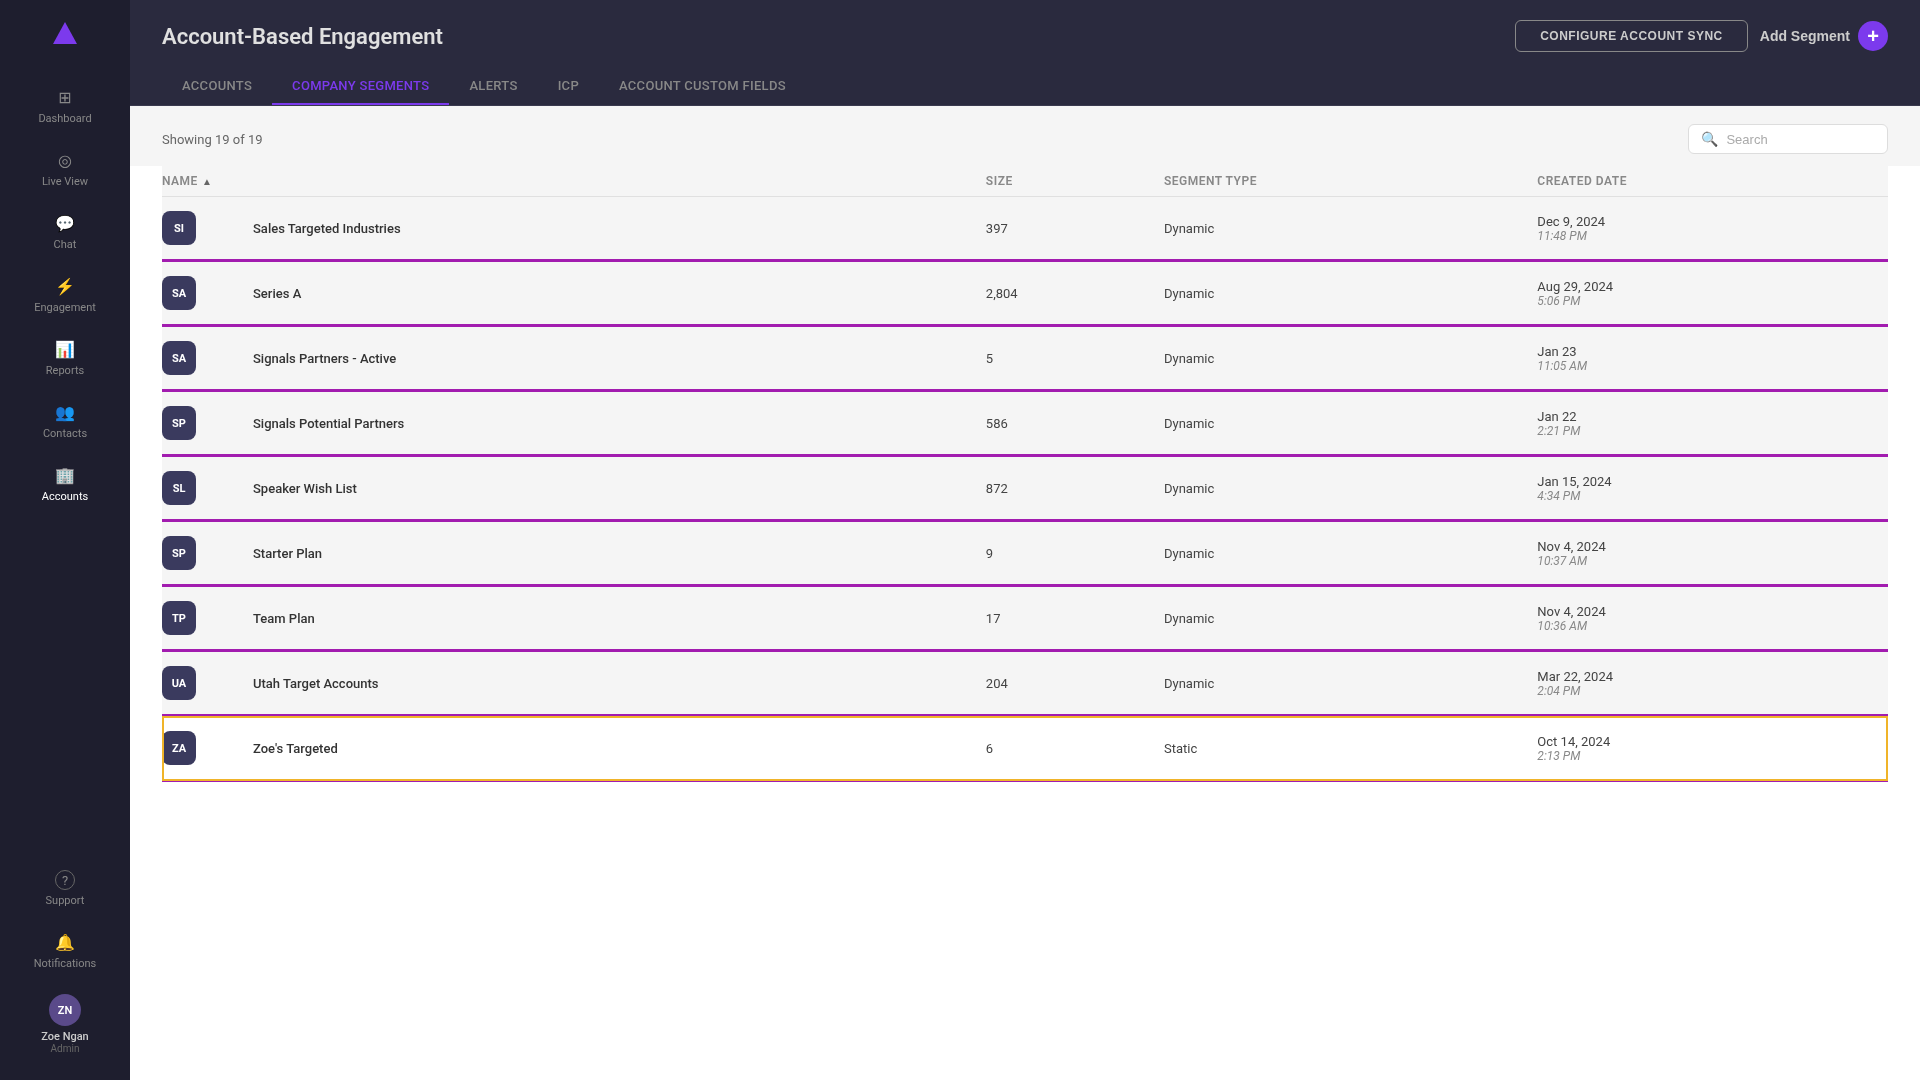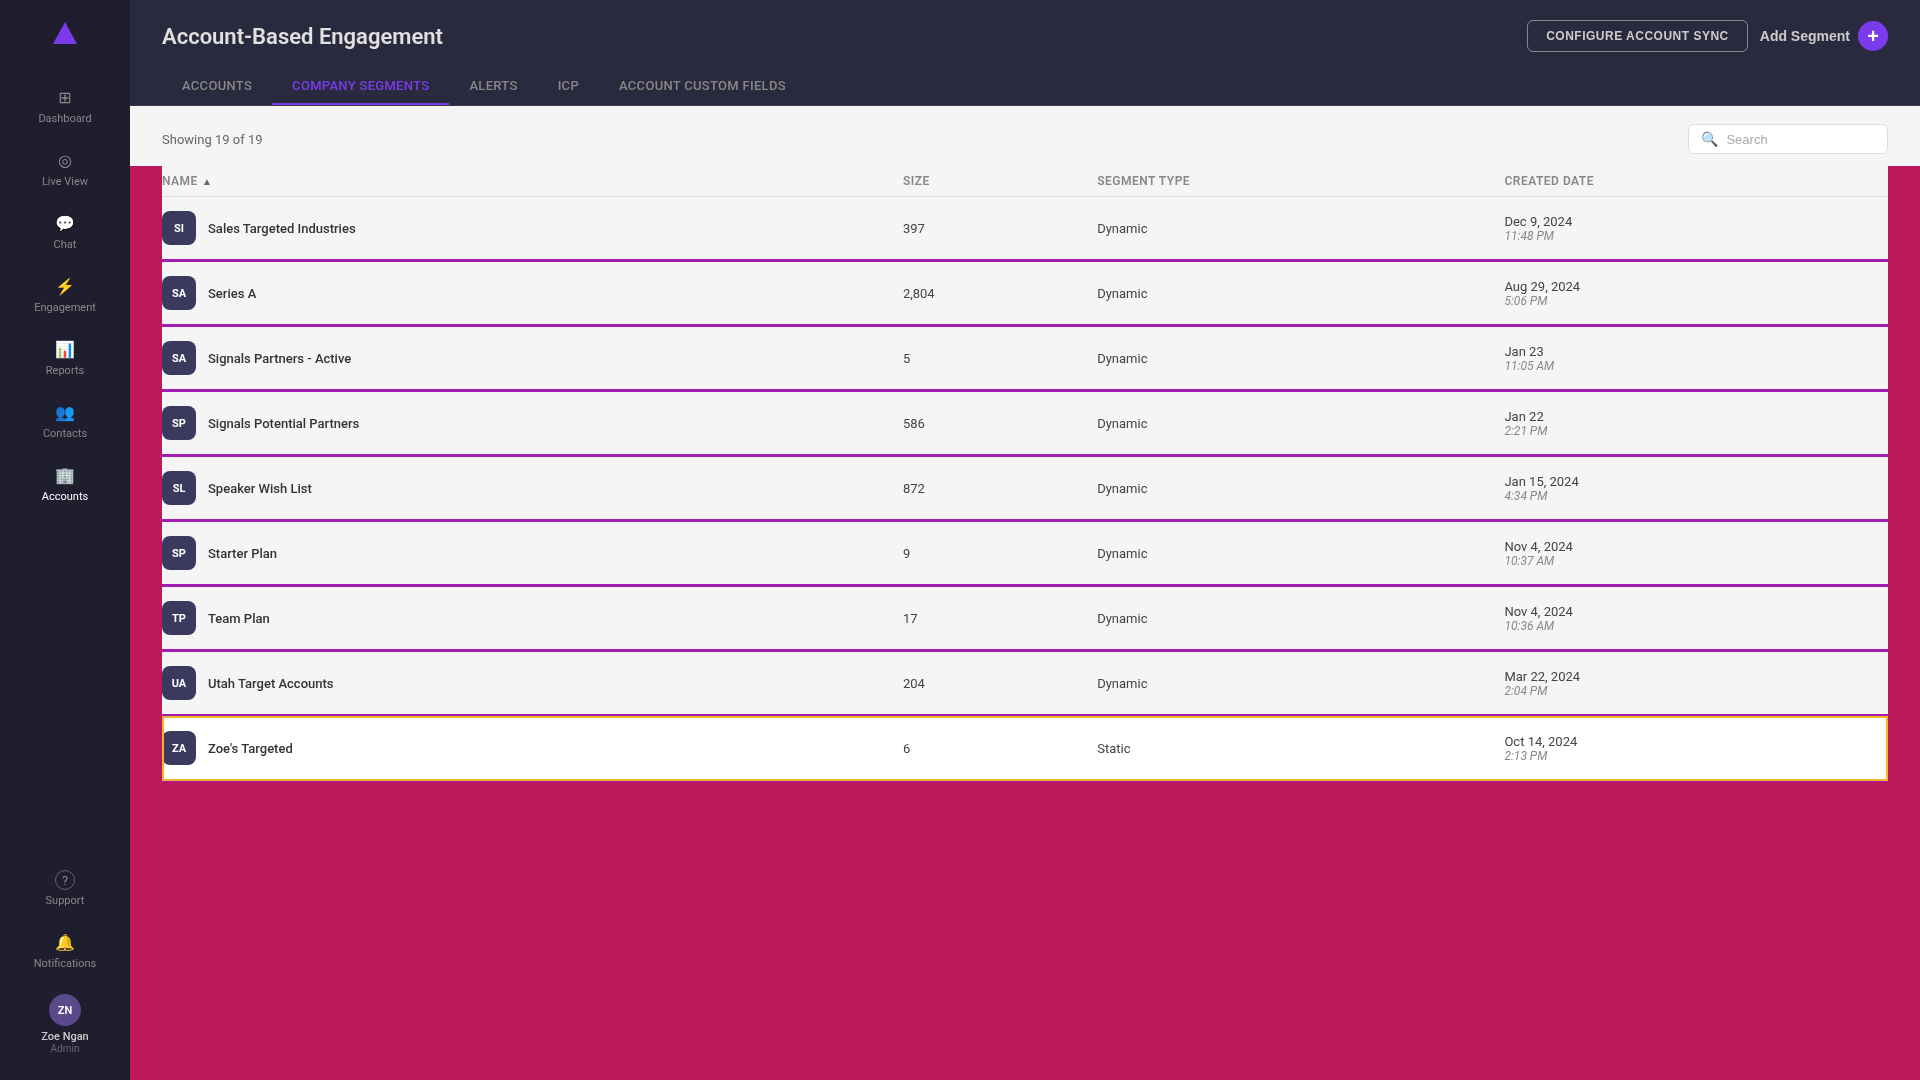--- a/index.html
+++ b/index.html
@@ -106,21 +106,21 @@
       font-size: 22px;
       font-weight: 600;
       color: #e0e0e0;
     }
     .header-actions {
       display: flex;
       align-items: center;
       gap: 12px;
     }
     .btn-configure {
-      padding: 8px 18px;
+      padding: 8px 24px;
       border: 1px solid #888;
       border-radius: 6px;
       background: transparent;
       color: #ccc;
       font-size: 12px;
       font-weight: 600;
       letter-spacing: 0.5px;
       cursor: pointer;
     }
     .btn-add-segment {
@@ -163,21 +163,21 @@
       text-transform: uppercase;
     }
     .tab.active {
       color: #7c3aed;
       border-bottom: 2px solid #7c3aed;
     }
 
     
     .content {
       flex: 1;
-      background: #be185d;
+      background: #ffffff;
       overflow-y: auto;
       padding: 0;
     }
 
     
     .table-toolbar {
       display: flex;
       align-items: center;
       justify-content: space-between;
       padding: 18px 32px 12px 32px;
@@ -266,20 +266,21 @@
       justify-content: center;
       color: #fff;
       font-size: 11px;
       font-weight: 700;
       flex-shrink: 0;
     }
     .segment-name-text {
       font-size: 13px;
       color: #333;
       font-weight: 500;
+      margin-left: 45px;
     }
     .date-line1 { font-size: 13px; color: #444; }
     .date-line2 { font-size: 12px; color: #888; font-style: italic; }
   </style>
 </head>
 <body>
 
 <aside class="sidebar">
   <div class="sidebar-logo">
     <svg viewBox="0 0 28 28" fill="none">

